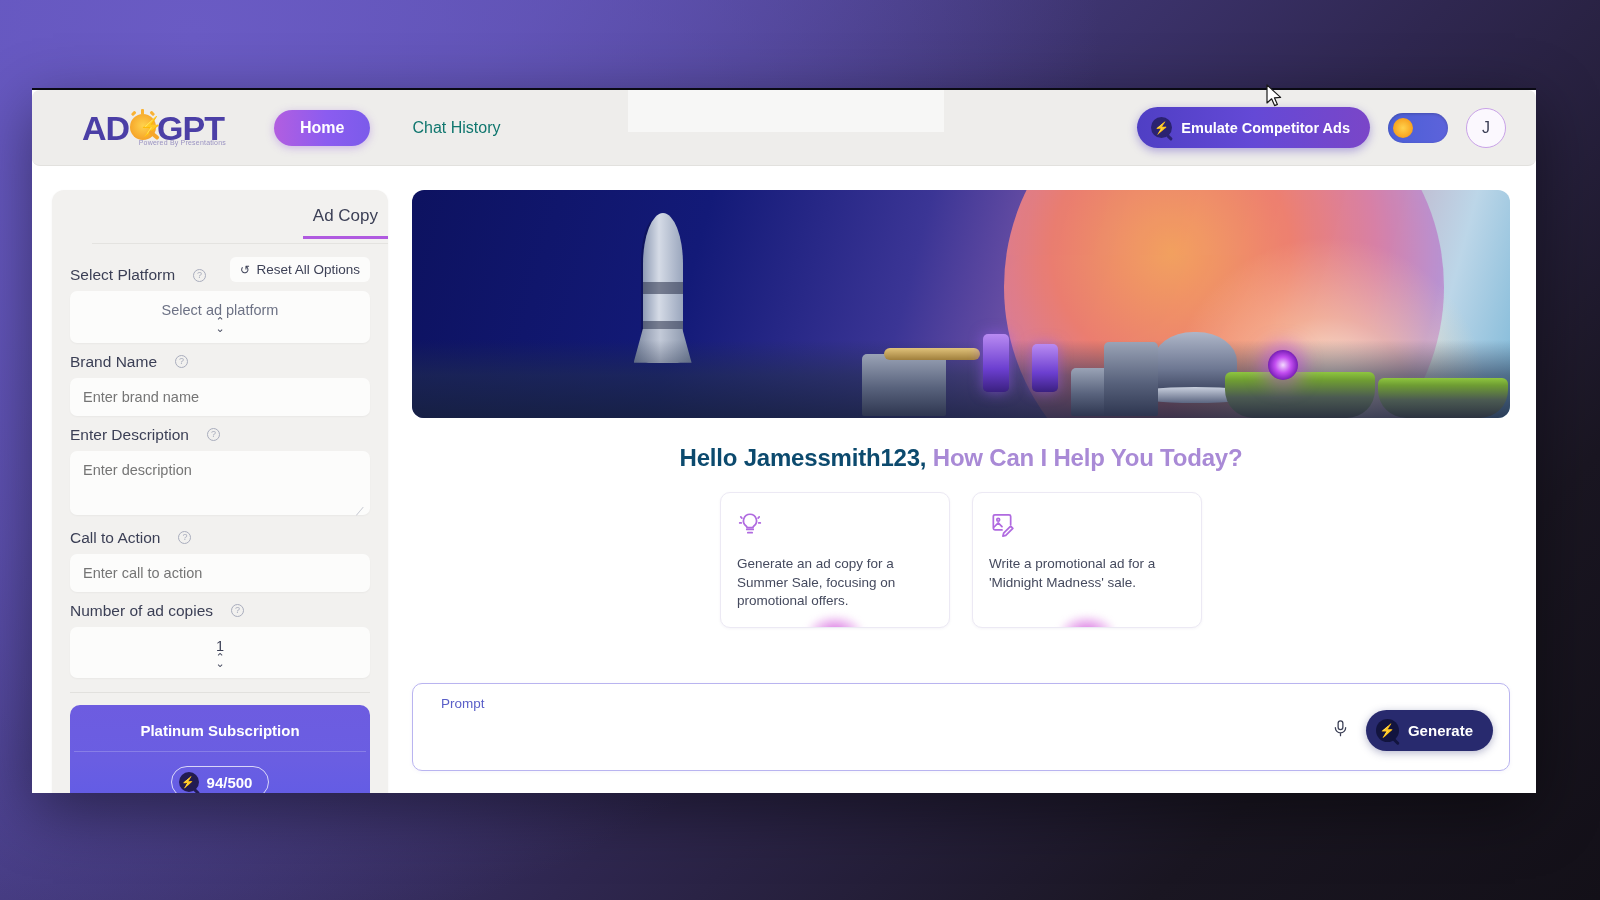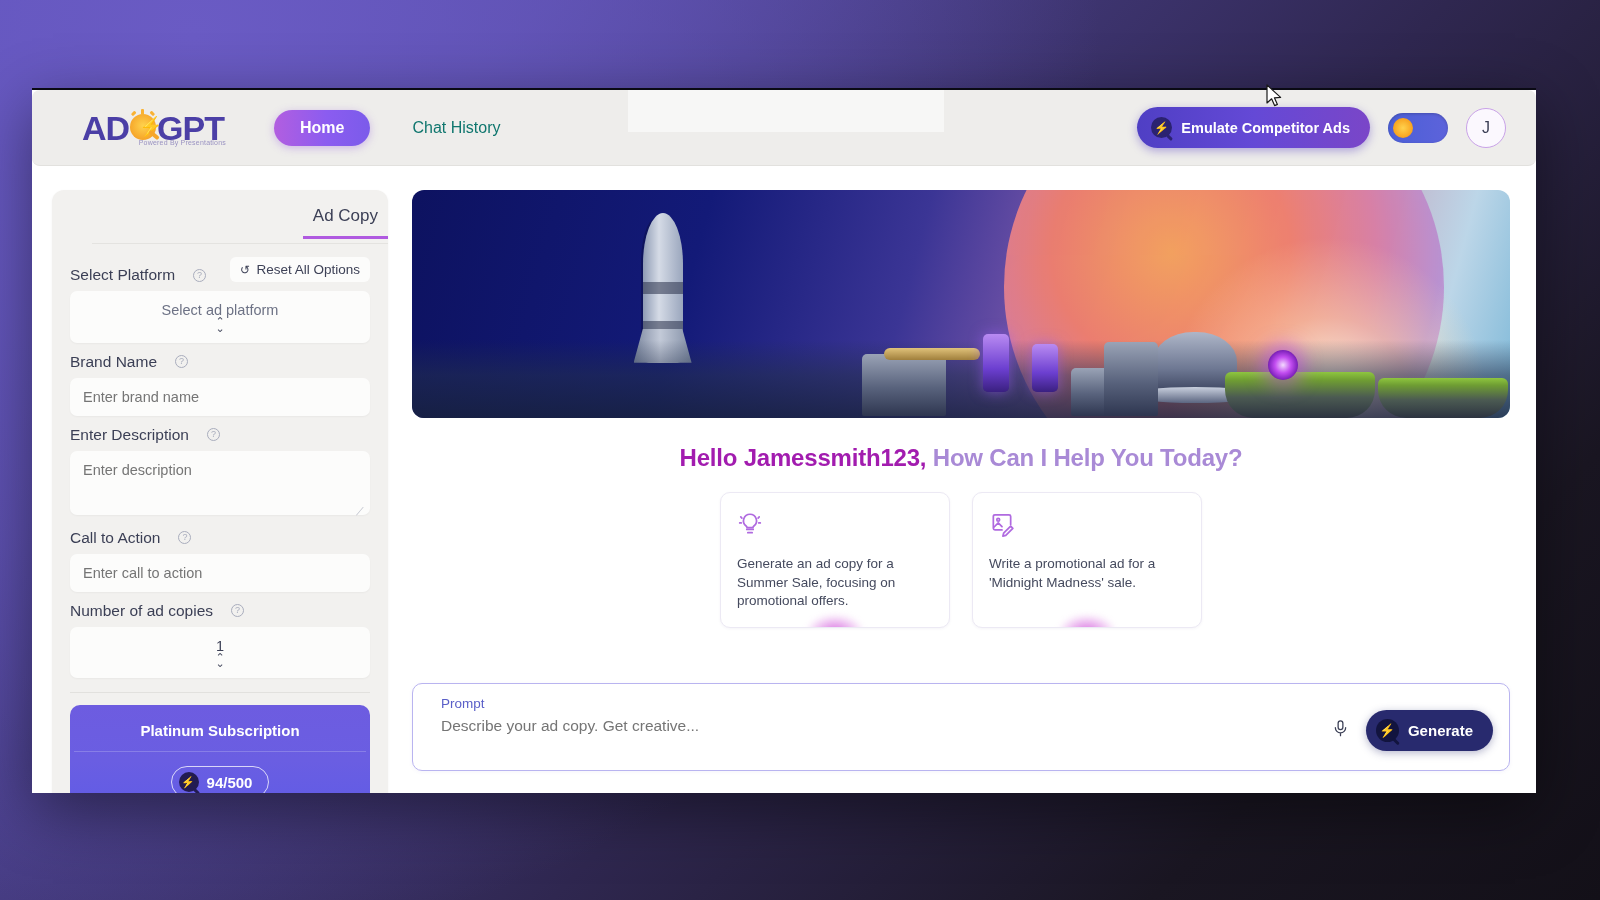--- a/index.html
+++ b/index.html
@@ -260,21 +260,21 @@
   }
   .bn-pipe {
     position:absolute; height:12px; border-radius:6px;
     background: linear-gradient(180deg,#e0c27a,#a07f3c);
   }
 
   .greeting {
     text-align:center; margin: 26px 0 0; font-size: 24px; font-weight: 600;
     letter-spacing: -.2px; flex:none;
   }
-  .greeting .g1 { color:#a21caf; }
+  .greeting .g1 { color:#0c4a6e; }
   .greeting .g2 { color:#a98ad6; }
 
   .cards { display:flex; gap:22px; justify-content:center; margin-top: 20px; flex:none; }
   .card {
     width: 230px; height: 136px; border:1px solid #ece9f4; border-radius:10px;
     background:#fff; padding: 18px 16px 0; position:relative; overflow:hidden; cursor:pointer;
     box-shadow: 0 1px 3px rgba(60,40,110,.05);
   }
   .card::after {
     content:''; position:absolute; left:50%; bottom:-22px; transform:translateX(-50%);
@@ -504,21 +504,20 @@
           </div>
           <div class="card-text">Write a promotional ad for a 'Midnight Madness' sale.</div>
         </div>
 
       </div>
 
       <div class="prompt-area">
         <div class="prompt-box">
           <div class="prompt-left">
             <div class="prompt-label">Prompt</div>
-            <input class="prompt-input" type="text" placeholder="Describe your ad copy. Get creative..." style="">
           </div>
           <div class="prompt-right">
             <span class="mic-icon">
               <svg width="19" height="19" viewBox="0 0 24 24" fill="none" stroke="currentColor" stroke-width="1.6" stroke-linecap="round">
                 <rect x="9" y="2.5" width="6" height="11" rx="3"></rect>
                 <path d="M5.5 11a6.5 6.5 0 0 0 13 0M12 17.5V21"></path>
               </svg>
             </span>
             <div class="generate-btn">
               <span class="gen-icon">

